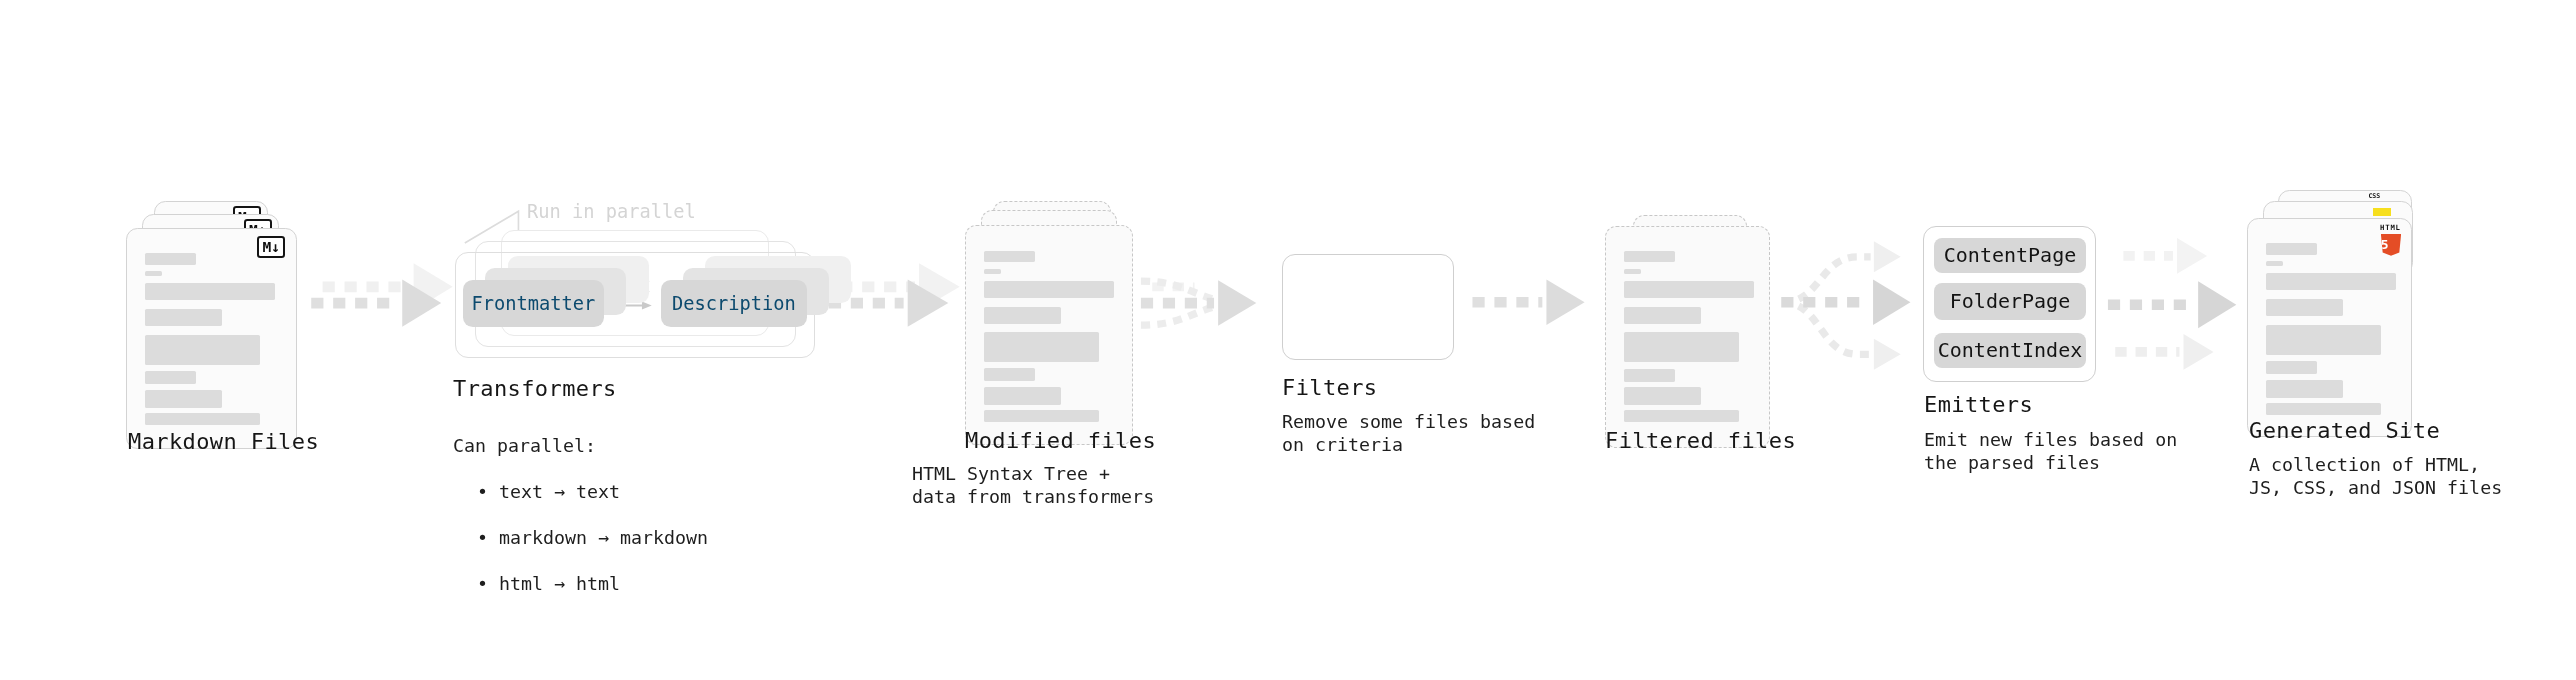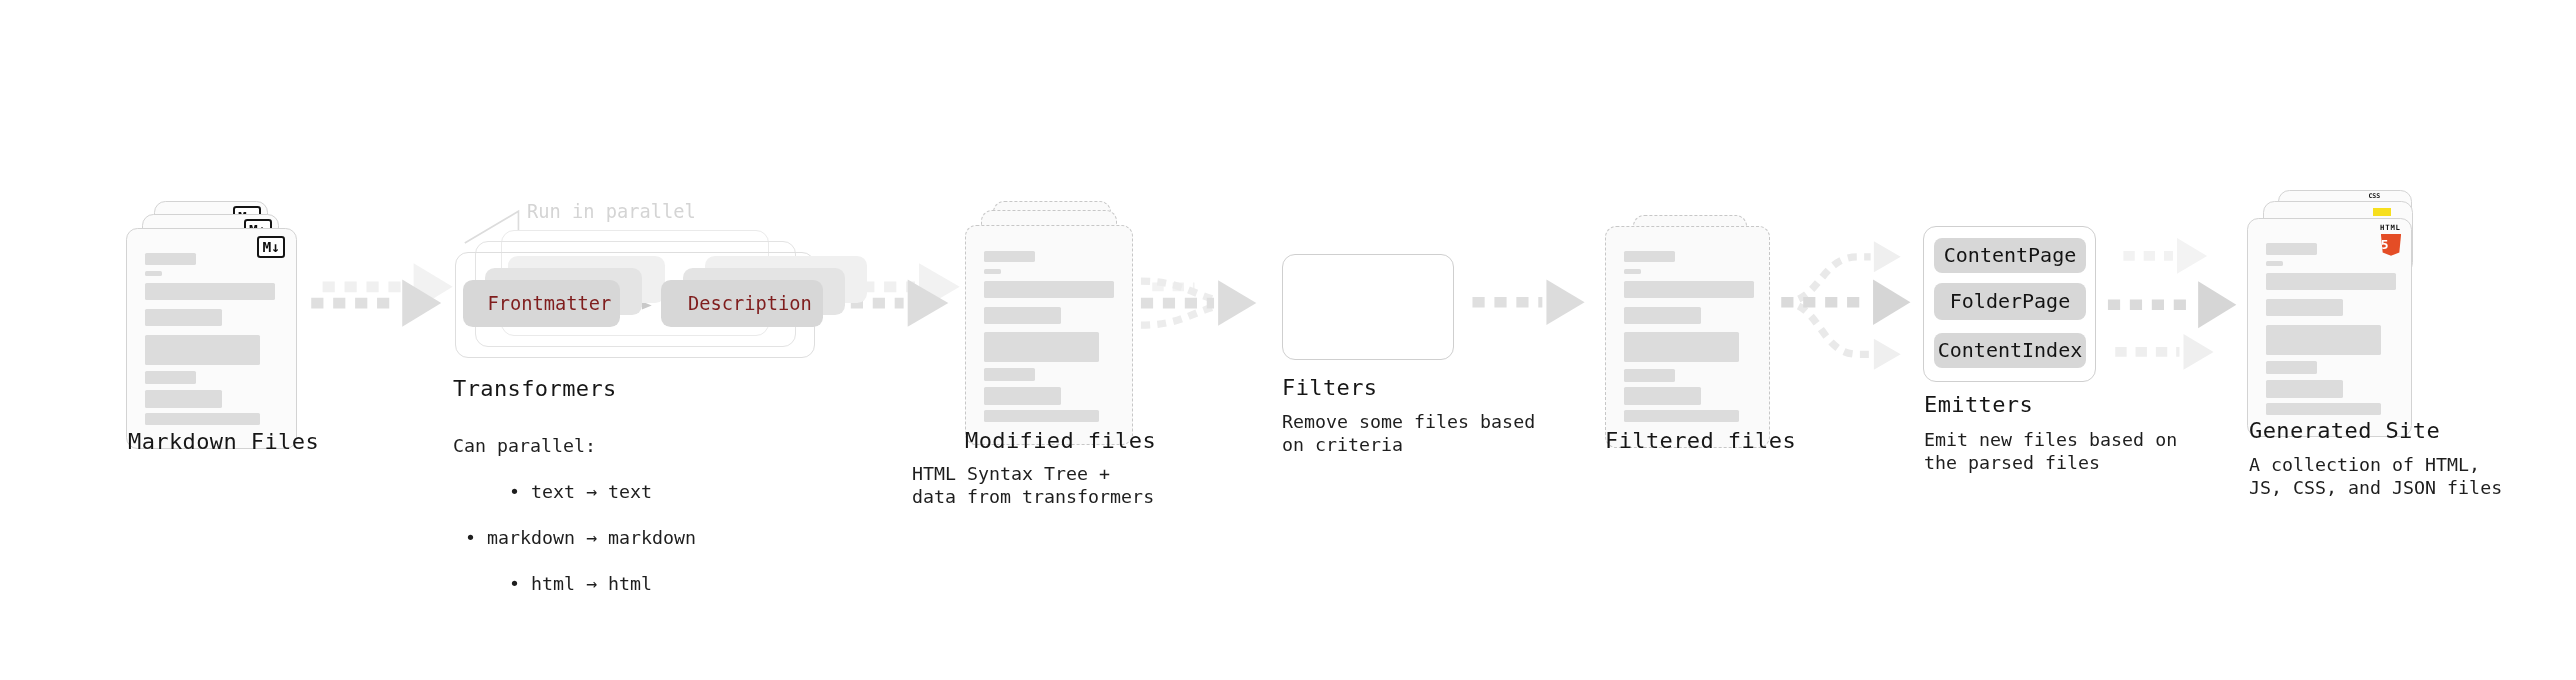--- a/index.html
+++ b/index.html
@@ -28,27 +28,27 @@
   .html-badge{position:absolute;top:4.1px;right:9px;width:22px;text-align:left;}
   .html-word{display:block;font-size:7.3px;font-weight:bold;letter-spacing:0.8px;color:#111;}
   .html-shield{display:block;margin:1.6px auto 0;width:20.3px;height:22px;color:#fff;font-weight:bold;
     font-size:13px;line-height:22px;clip-path:polygon(0 0,100% 0,91% 85%,50% 100%,9% 85%);background:#e44d26;}
   .js-badge{position:absolute;top:5.7px;right:21px;width:18.7px;height:8.1px;background:#f7df1e;}
   .css-badge{position:absolute;top:2.4px;right:29px;width:15.4px;text-align:center;font-size:6.5px;font-weight:bold;color:#111;line-height:1;}
   .css-underline{display:block;height:2.4px;background:#2965f1;margin-top:0.8px;}
   
   .label{position:absolute;font-size:22px;letter-spacing:0.4px;color:#161616;z-index:3;white-space:nowrap;}
   .desc{position:absolute;font-size:18.3px;line-height:23px;color:#1e1e1e;white-space:pre-line;z-index:3;}
-  .desc .indent{margin-left:12px;text-align:center;}
+  .desc .indent{margin-left:24px;}
   .note{position:absolute;font-size:18.7px;color:#d4d4d4;z-index:3;white-space:nowrap;}
   
   .obox{position:absolute;border:1.6px solid #dedede;border-radius:13px;box-sizing:border-box;z-index:2;}
   .ebox{position:absolute;border:1.6px solid #cfcfcf;border-radius:13px;background:#fff;box-sizing:border-box;z-index:2;}
-  .pill{position:absolute;height:47px;border-radius:9.8px;background:#d7d7d7;color:#7f1d1d;
-    font-size:18.7px;text-align:center;line-height:47px;z-index:4;white-space:nowrap;padding-left:16px;}
+  .pill{position:absolute;height:47px;border-radius:9.8px;background:#d7d7d7;color:#0c4a6e;
+    font-size:18.7px;text-align:center;line-height:47px;z-index:4;white-space:nowrap;}
   .pill.ghost1{background:#e4e4e4;z-index:3;}
   .pill.ghost2{background:#f0f0f0;z-index:2;}
   .epill{position:absolute;border-radius:8.1px;background:#d7d7d7;color:#141414;font-size:20px;text-align:center;z-index:4;white-space:nowrap;}
 </style>
 </head>
 <body>
 
 <div class="canvas">
 
   <svg class="arrows" width="2576" height="681" viewBox="0 0 3170 838">

